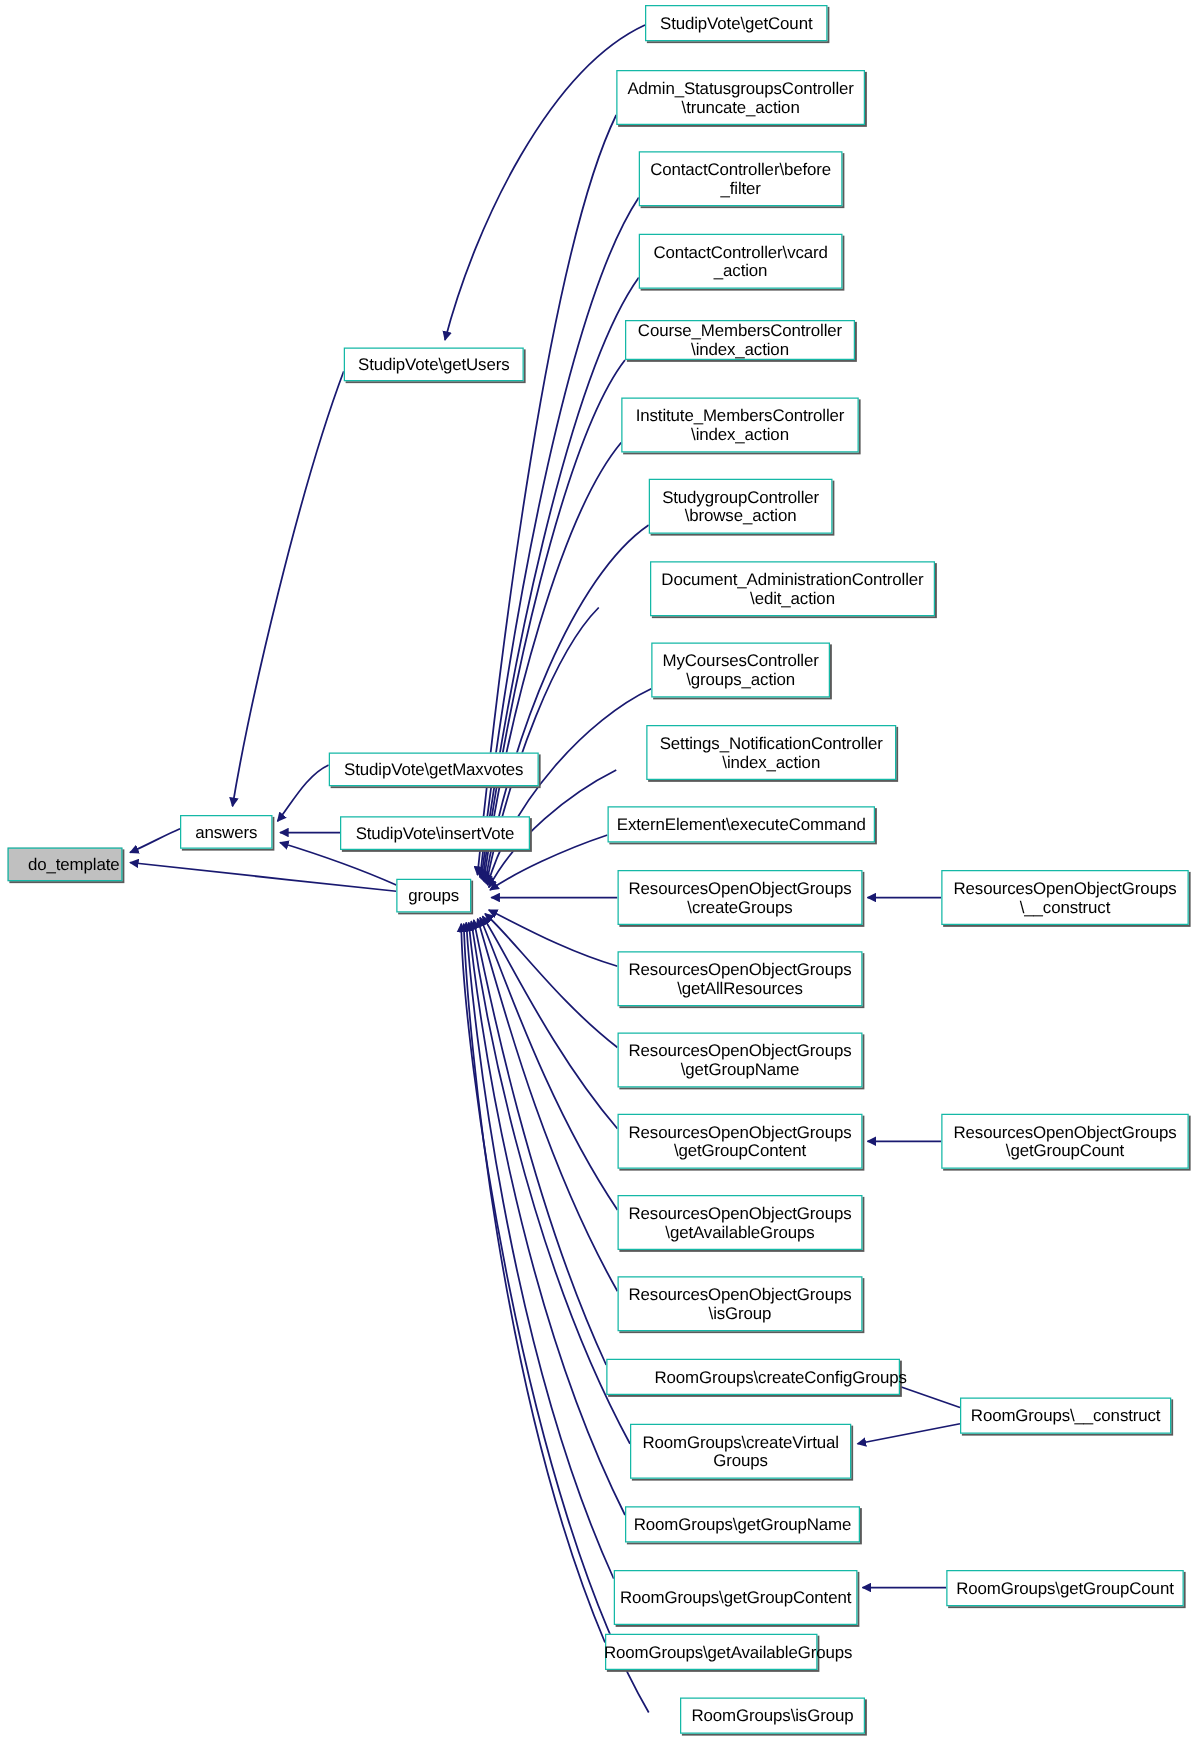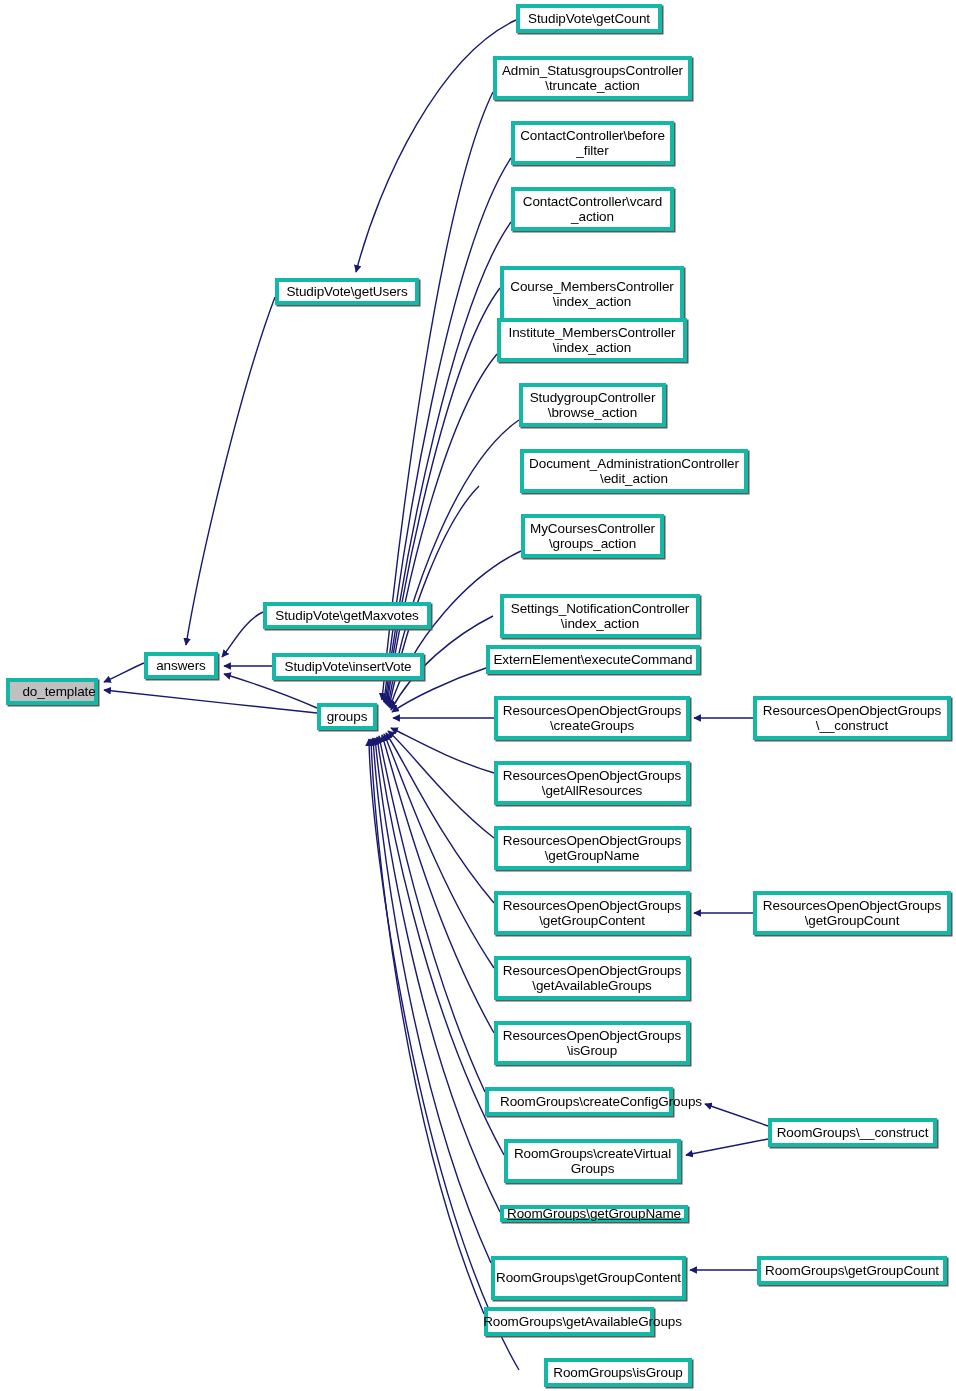--- a/index.html
+++ b/index.html
@@ -21,21 +21,21 @@
     position: absolute;
     left: 0;
     top: 0;
     width: 956px;
     height: 1391px;
     pointer-events: none;
   }
   .node {
     position: absolute;
     box-sizing: border-box;
-    border: 4px solid #14b8a6;
+    border: 1px solid #14b8a6;
     background: #ffffff;
     color: #000000;
     display: flex;
     align-items: center;
     justify-content: center;
     text-align: center;
     font-size: 13.5px;
     line-height: 15.5px;
     letter-spacing: -0.1px;
     white-space: pre-line;
@@ -100,49 +100,49 @@
       <div class="node" style="left: 275px; top: 278px; width: 144px; height: 27px;">StudipVote\getUsers</div>
       <div class="node" style="left: 263px; top: 602px; width: 168px; height: 27px;">StudipVote\getMaxvotes</div>
       <div class="node" style="left: 272px; top: 653px; width: 152px; height: 27px;">StudipVote\insertVote</div>
       <div class="node" style="left: 516px; top: 4px; width: 146px; height: 29px;">StudipVote\getCount</div>
       <div class="node" style="left: 493px; top: 56px; width: 199px; height: 44px;">Admin_StatusgroupsController
 \truncate_action</div>
       <div class="node" style="left: 511px; top: 121px; width: 163px; height: 44px; text-align: center;">ContactController\before
 _filter</div>
       <div class="node" style="left: 511px; top: 187px; width: 163px; height: 44px;">ContactController\vcard
 _action</div>
-      <div class="node" style="left: 500px; top: 266px; width: 184px; height: 56px;">Course_MembersController
+      <div class="node" style="left: 500px; top: 256px; width: 184px; height: 32px;">Course_MembersController
 \index_action</div>
       <div class="node" style="left: 497px; top: 318px; width: 190px; height: 44px;">Institute_MembersController
 \index_action</div>
       <div class="node" style="left: 519px; top: 383px; width: 147px; height: 44px;">StudygroupController
 \browse_action</div>
       <div class="node" style="left: 479px; top: 449px; width: 228px; height: 44px; margin-left: 41px;">Document_AdministrationController
 \edit_action</div>
       <div class="node" style="left: 521px; top: 514px; width: 143px; height: 44px;">MyCoursesController
 \groups_action</div>
-      <div class="node" style="left: 500px; top: 580px; width: 200px; height: 44px; margin-top: 14px;">Settings_NotificationController
+      <div class="node" style="left: 517px; top: 580px; width: 200px; height: 44px;">Settings_NotificationController
 \index_action</div>
       <div class="node" style="left: 486px; top: 645px; width: 214px; height: 29px;">ExternElement\executeCommand</div>
       <div class="node" style="left: 494px; top: 696px; width: 196px; height: 44px;">ResourcesOpenObjectGroups
 \createGroups</div>
       <div class="node" style="left: 494px; top: 761px; width: 196px; height: 44px;">ResourcesOpenObjectGroups
 \getAllResources</div>
       <div class="node" style="left: 494px; top: 826px; width: 196px; height: 44px;">ResourcesOpenObjectGroups
 \getGroupName</div>
       <div class="node" style="left: 494px; top: 891px; width: 196px; height: 44px;">ResourcesOpenObjectGroups
 \getGroupContent</div>
       <div class="node" style="left: 494px; top: 956px; width: 196px; height: 44px;">ResourcesOpenObjectGroups
 \getAvailableGroups</div>
       <div class="node" style="left: 494px; top: 1021px; width: 196px; height: 44px;">ResourcesOpenObjectGroups
 \isGroup</div>
-      <div class="node" style="left: 485px; top: 1087px; width: 188px; height: 29px; padding-left: 44px;">RoomGroups\createConfigGroups</div>
+      <div class="node" style="left: 485px; top: 1087px; width: 235px; height: 29px; padding-left: 44px;">RoomGroups\createConfigGroups</div>
       <div class="node" style="left: 504px; top: 1139px; width: 177px; height: 44px;">RoomGroups\createVirtual
 Groups</div>
-      <div class="node" style="left: 500px; top: 1205px; width: 188px; height: 17px; text-decoration: underline;">RoomGroups\getGroupName</div>
+      <div class="node" style="left: 500px; top: 1205px; width: 188px; height: 29px;">RoomGroups\getGroupName</div>
       <div class="node" style="left: 491px; top: 1256px; width: 195px; height: 44px;">RoomGroups\getGroupContent</div>
       <div class="node" style="left: 484px; top: 1307px; width: 170px; height: 29px; padding-left: 27px;">RoomGroups\getAvailableGroups</div>
       <div class="node" style="left: 519px; top: 1358px; width: 148px; height: 29px; margin-left: 25px;">RoomGroups\isGroup</div>
       <div class="node" style="left: 753px; top: 696px; width: 198px; height: 44px;">ResourcesOpenObjectGroups
 \__construct</div>
       <div class="node" style="left: 753px; top: 891px; width: 198px; height: 44px;">ResourcesOpenObjectGroups
 \getGroupCount</div>
       <div class="node" style="left: 768px; top: 1118px; width: 169px; height: 29px;">RoomGroups\__construct</div>
       <div class="node" style="left: 757px; top: 1256px; width: 190px; height: 29px;">RoomGroups\getGroupCount</div>
     </div>

